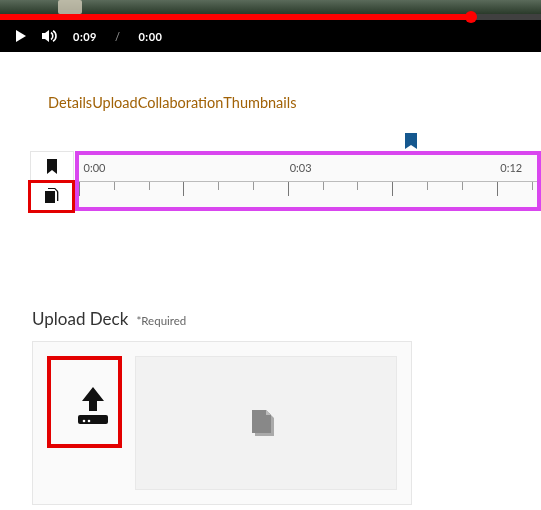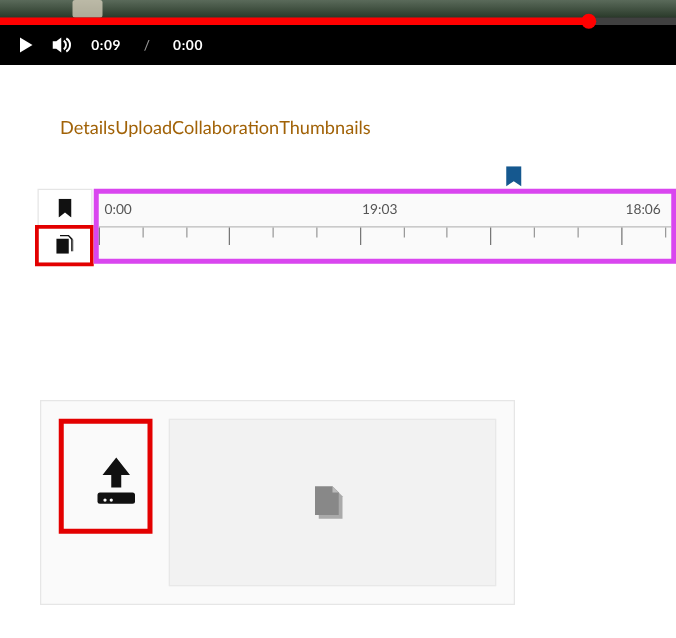--- a/index.html
+++ b/index.html
@@ -94,22 +94,22 @@
         <path d="M3 0h7l4 4v9h-2V4.5L9.5 0z" fill="#111" opacity="0.35"></path>
         <path d="M3 0h7l3 3v10h-1V3.5L9.5 1H3z" fill="#111"></path>
       </svg>
     </div>
   </div>
   <div class="red-box-1"></div>
 
   <div class="tl-main">
     <div class="tl-labels">
       <span class="tl-label" style="left:1%">0:00</span>
-      <span class="tl-label" style="left:46%">19:03</span>
-      <span class="tl-label" style="left:92%">18:06</span>
+      <span class="tl-label" style="left:46%">0:03</span>
+      <span class="tl-label" style="left:92%">0:12</span>
       <span class="flag" style="left:71%">
         <svg width="14" height="18" viewBox="0 0 14 18">
             <path d="M1 0h12v16l-6-4-6 4z" fill="#15588f"></path>
           </svg>
       </span>
     </div>
     <div class="tl-ruler">
       <div class="tick major" style="left:0%"></div>
       <div class="tick minor" style="left:7.6%"></div>
       <div class="tick minor" style="left:15.2%"></div>
@@ -122,20 +122,24 @@
       <div class="tick major" style="left:68.4%"></div>
       <div class="tick minor" style="left:76%"></div>
       <div class="tick minor" style="left:83.6%"></div>
       <div class="tick major" style="left:91.2%"></div>
       <div class="tick minor" style="left:98.8%"></div>
     </div>
   </div>
 </div>
 
 <div class="upload-section">
+  <div>
+    <span class="upload-title">Upload Deck</span>
+    <span class="req">*Required</span>
+  </div>
   <div class="upload-panel">
     <div class="upload-icon-box">
       <svg width="46" height="46" viewBox="0 0 46 46">
         <path d="M23 4 L34 18 H27 V28 H19 V18 H12 Z" fill="#111"></path>
         <rect x="8" y="32" width="30" height="9" rx="2" fill="#111"></rect>
         <circle cx="14" cy="38" r="1.3" fill="#fff"></circle>
         <circle cx="19" cy="38" r="1.3" fill="#fff"></circle>
       </svg>
     </div>
     <div class="red-box-2"></div>

